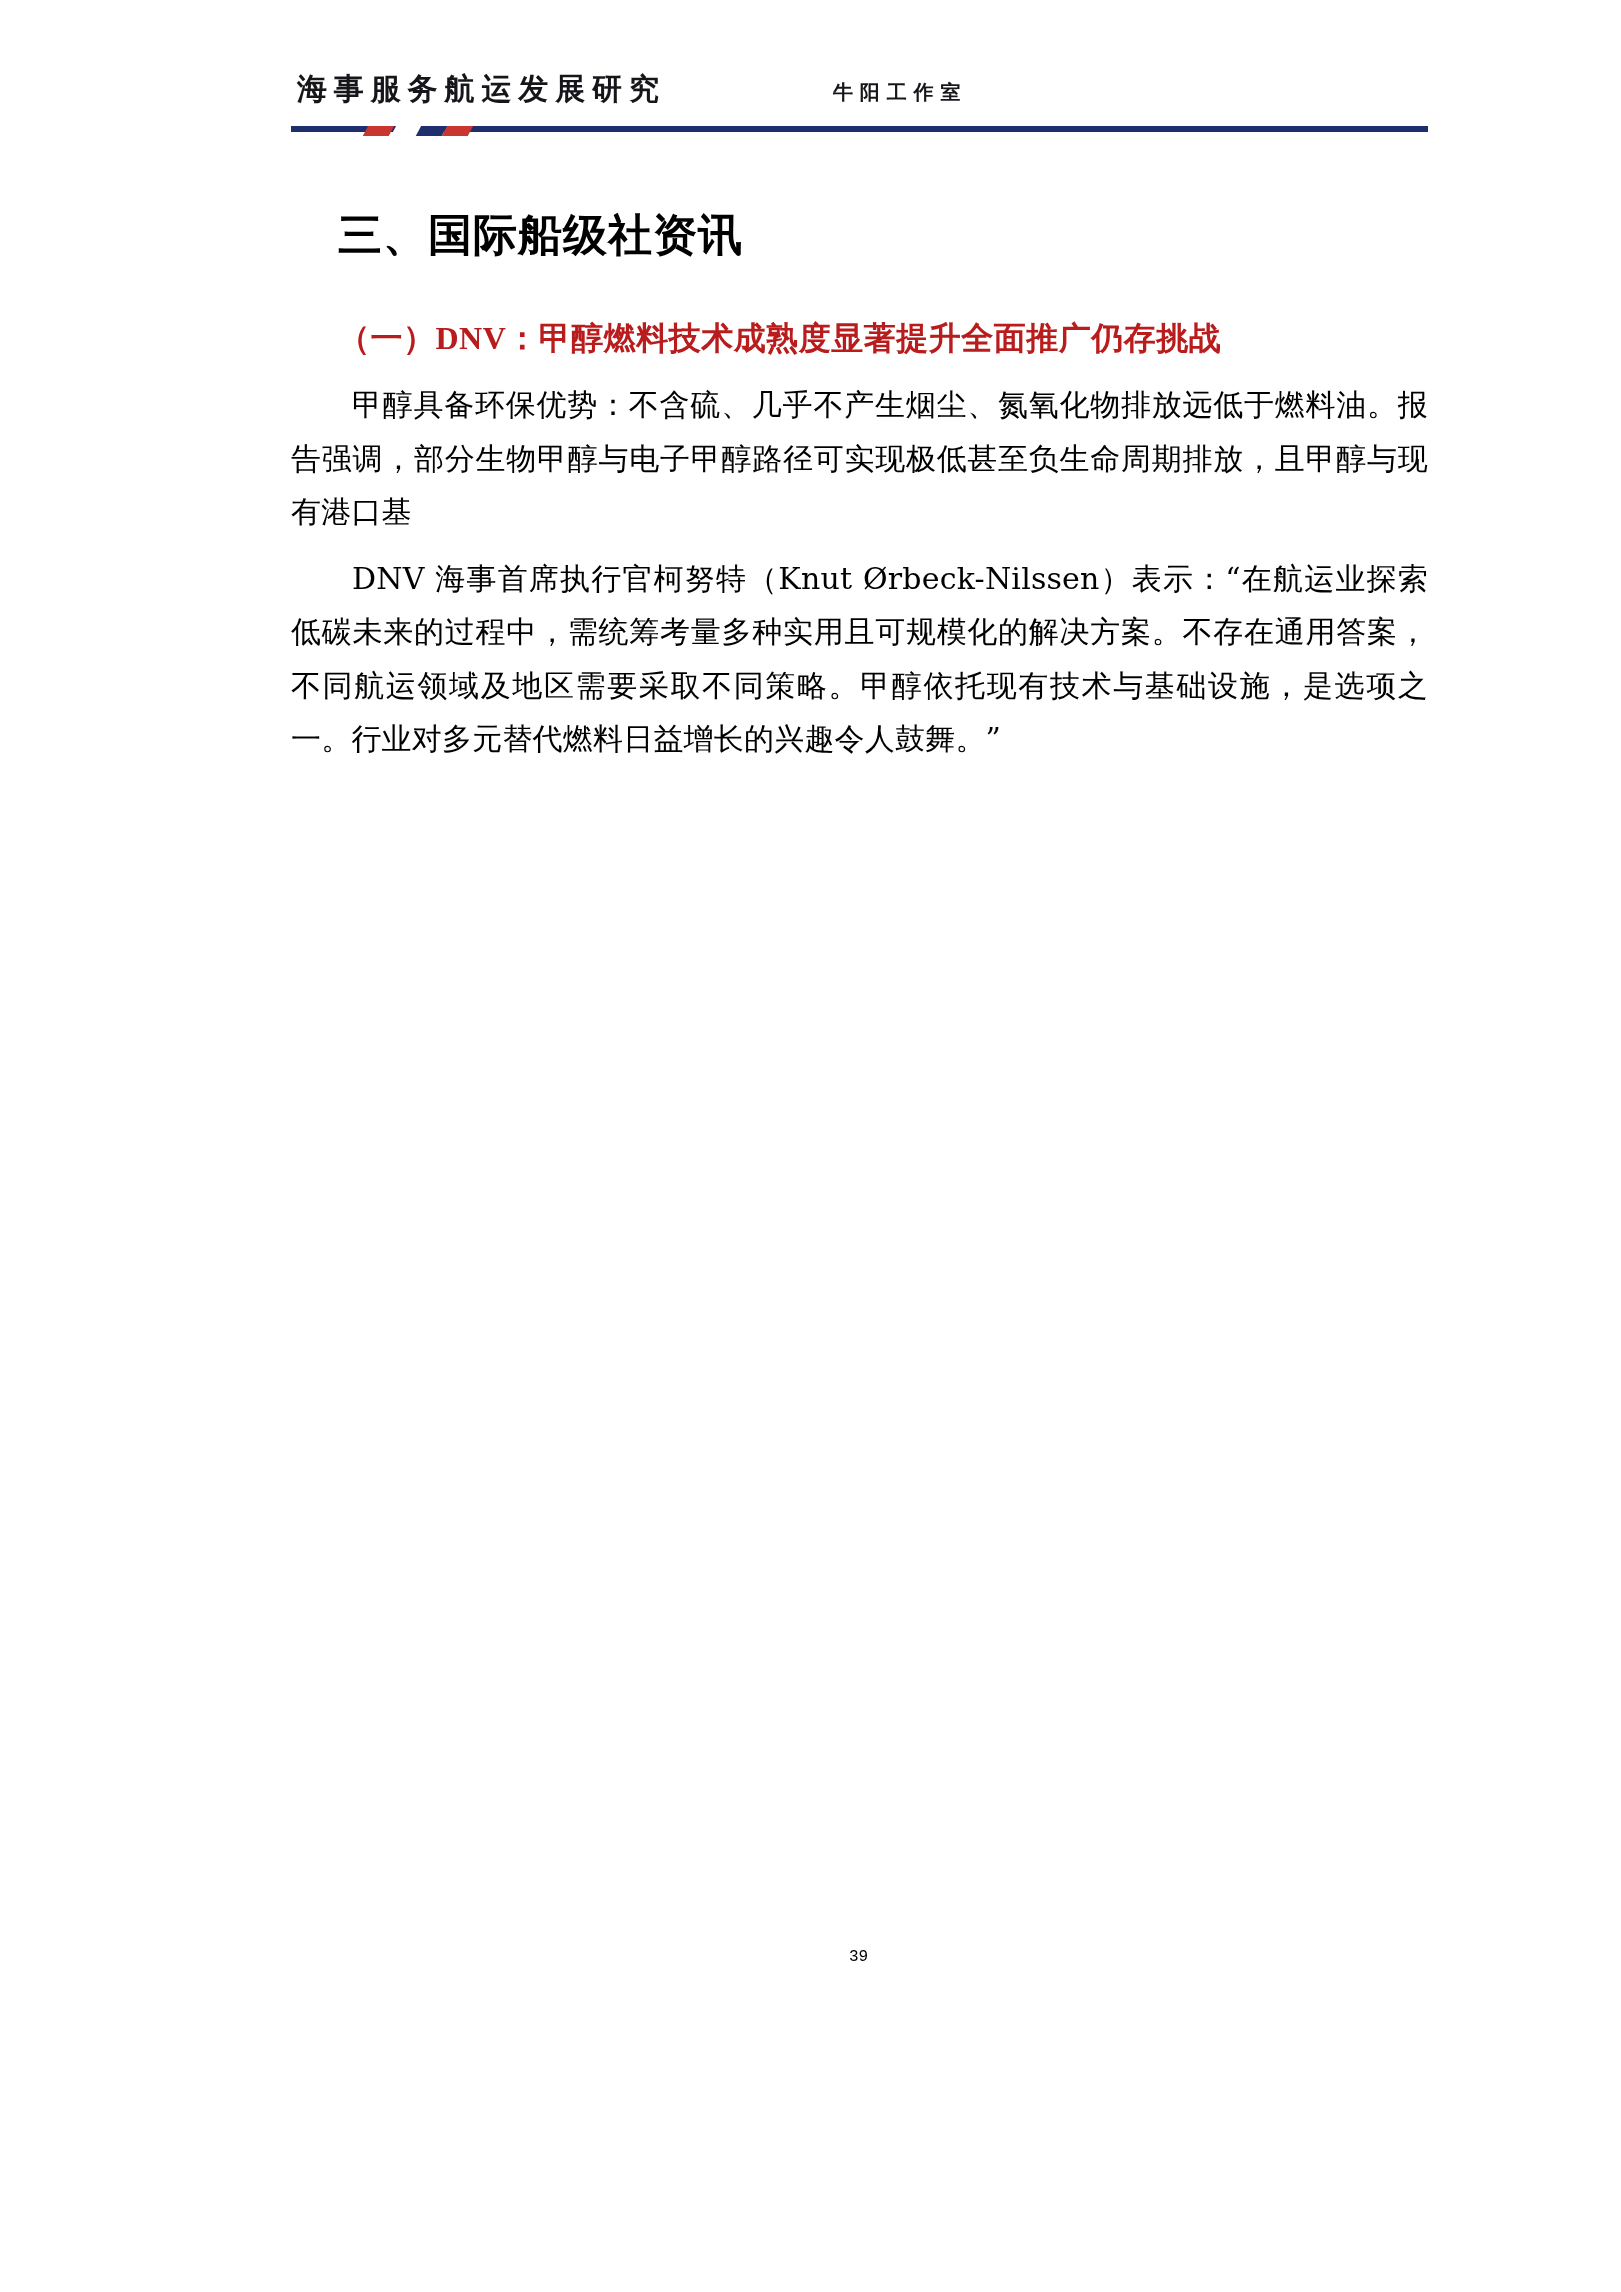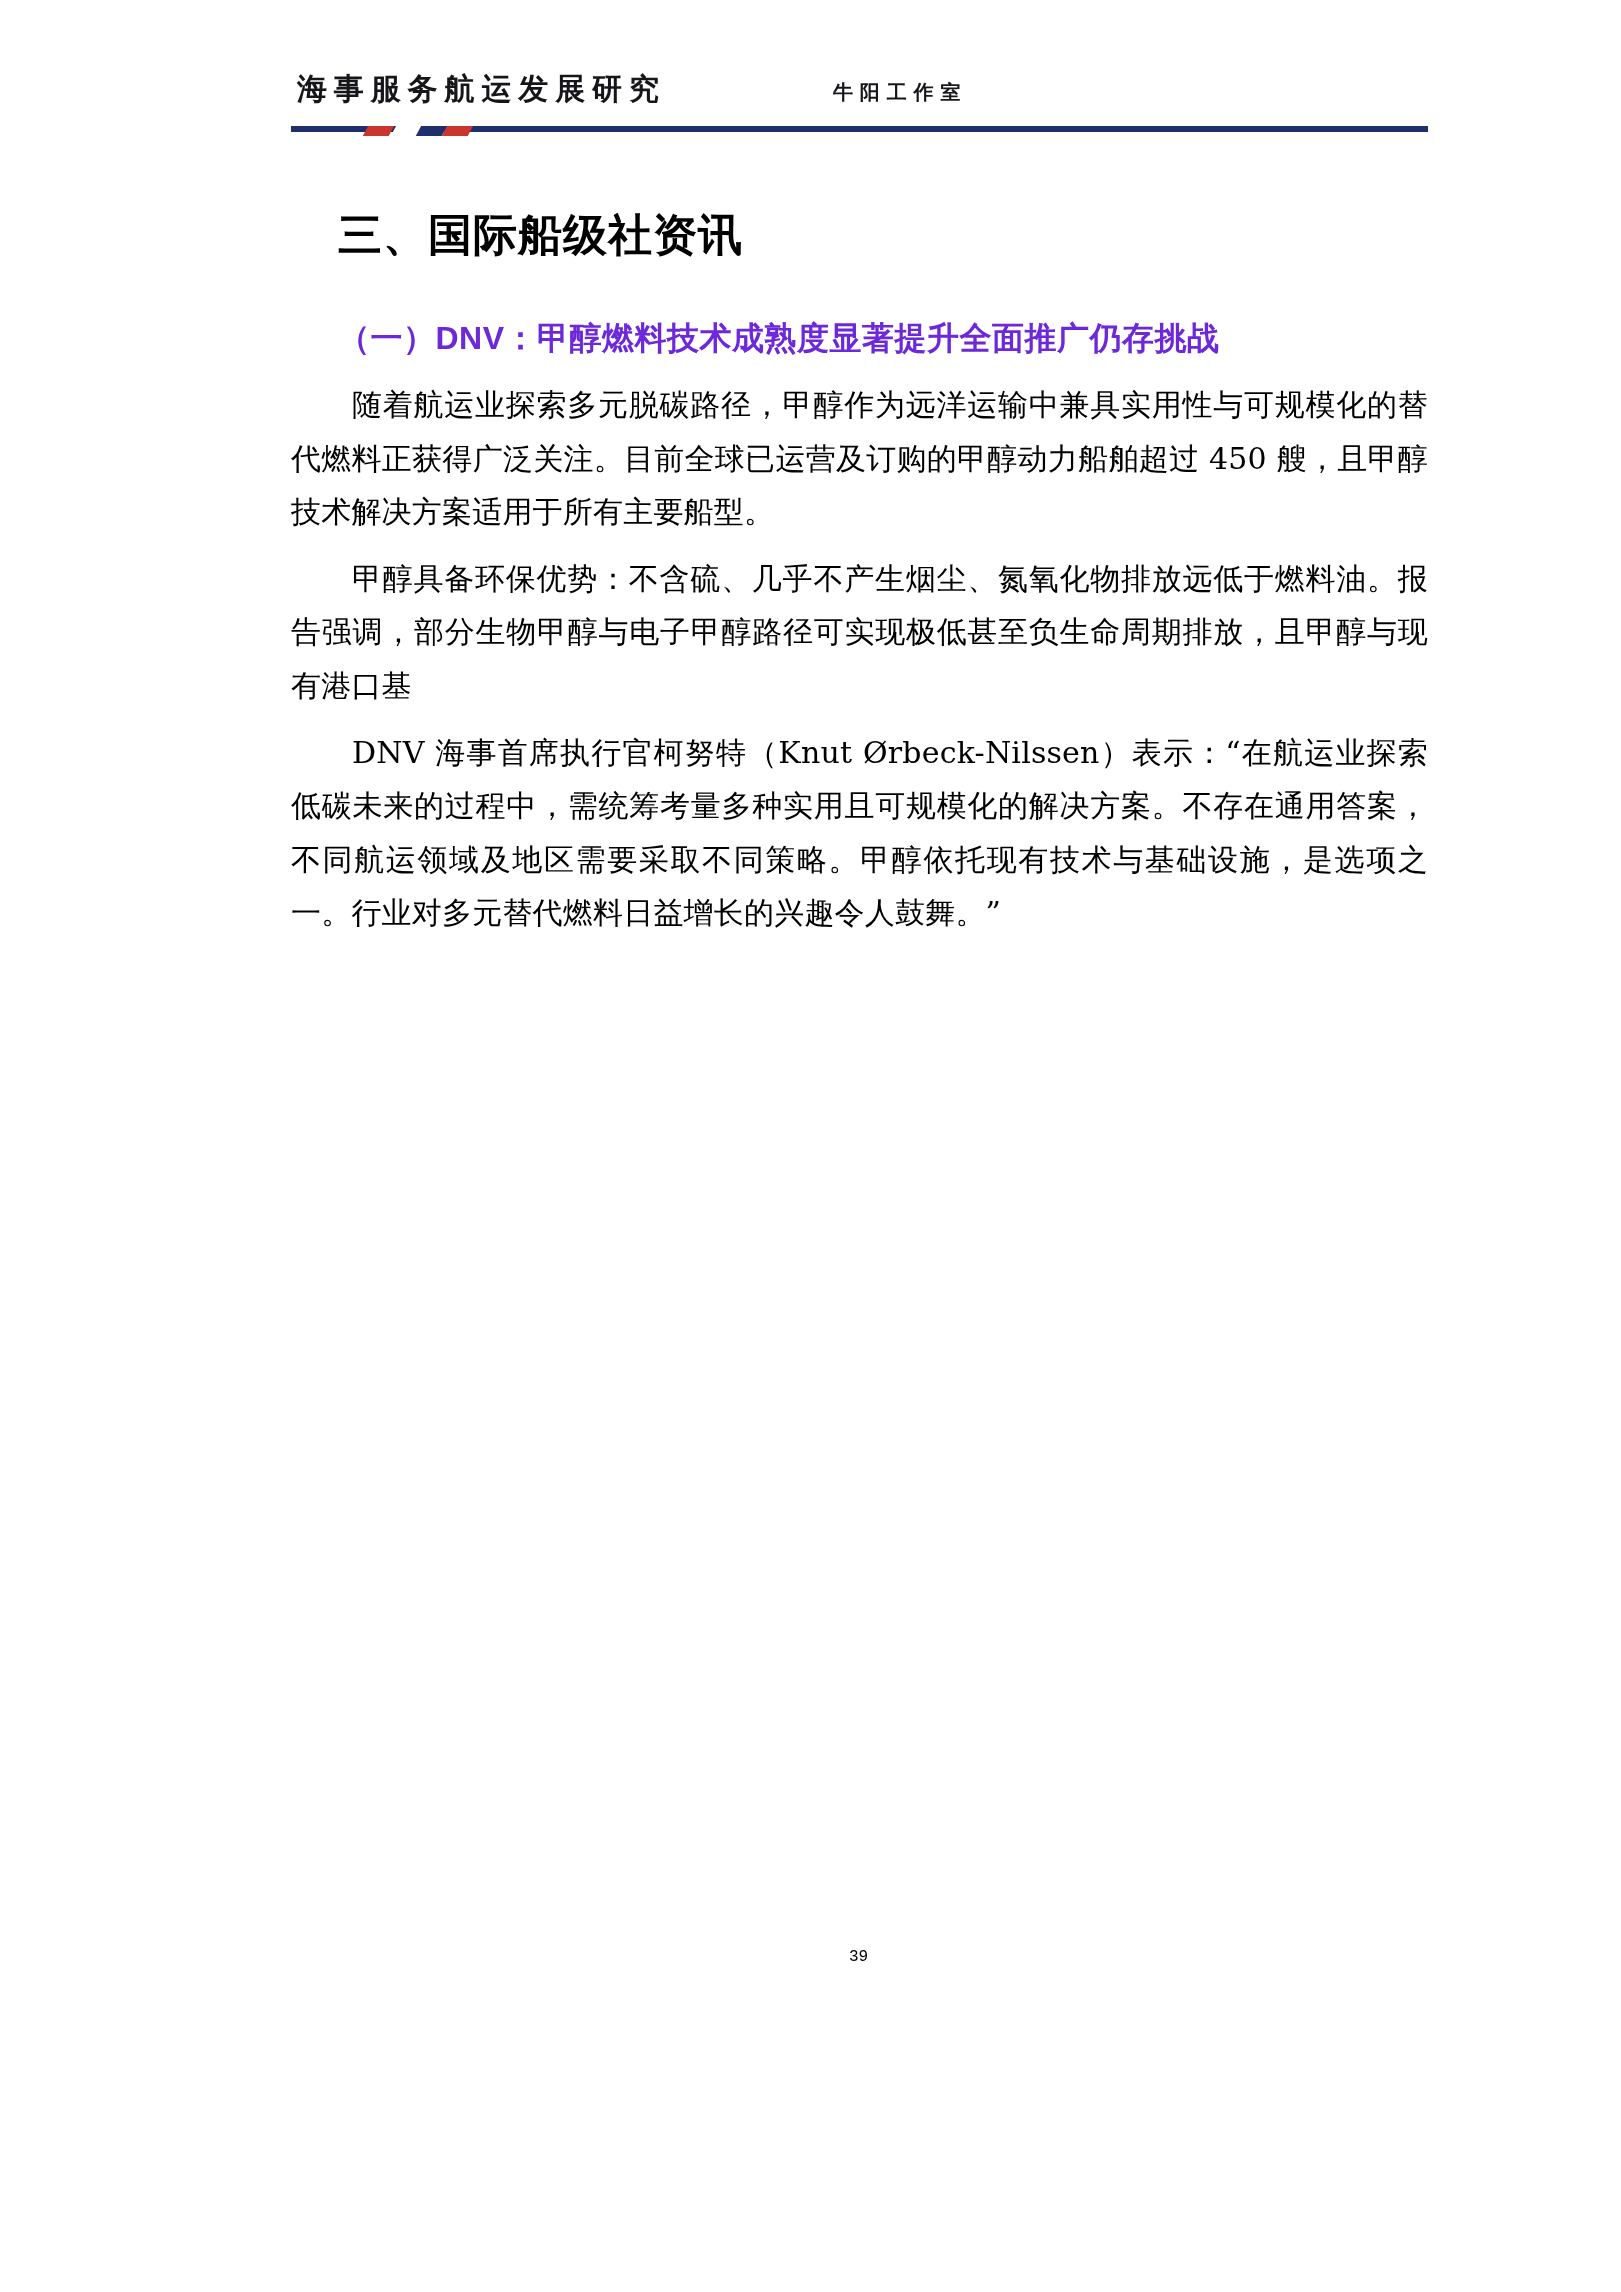--- a/index.html
+++ b/index.html
@@ -95,24 +95,24 @@
     font-family: "DejaVu Sans", sans-serif;
     font-size: 44px;
     font-weight: 700;
     color: #000;
     margin: 0 0 0 47px;
     padding: 0;
     letter-spacing: 1px;
     line-height: 1.4;
   }
   h2.sub-title {
-    font-family: Liberation Sans, sans-serif;
+    font-family: Liberation Serif, serif;
     font-size: 32px;
     font-weight: 700;
-    color: #6d28d9;
+    color: #b91c1c;
     margin: 47px 0 0 0;
     padding: 0;
     text-indent: 47px;
     letter-spacing: 0.5px;
     line-height: 1.62;
     text-align: justify;
   }
   p.para {
     font-family: "DejaVu Serif", serif;
     font-size: 30px;
@@ -155,21 +155,20 @@
           <div class="slash s4"></div>
         </div>
       </div>
     </div>
 
     <div class="content">
       <h1 class="section-title">三、国际船级社资讯</h1>
 
       <h2 class="sub-title">（一）DNV：甲醇燃料技术成熟度显著提升全面推广仍存挑战</h2>
 
-      <p class="para">随着航运业探索多元脱碳路径，甲醇作为远洋运输中兼具实用性与可规模化的替代燃料正获得广泛关注。目前全球已运营及订购的甲醇动力船舶超过 450 艘，且甲醇技术解决方案适用于所有主要船型。</p>
       <p class="para">甲醇具备环保优势：不含硫、几乎不产生烟尘、氮氧化物排放远低于燃料油。报告强调，部分生物甲醇与电子甲醇路径可实现极低甚至负生命周期排放，且甲醇与现有港口基</p>
       <p class="para">DNV 海事首席执行官柯努特（Knut Ørbeck-Nilssen）表示：“在航运业探索低碳未来的过程中，需统筹考量多种实用且可规模化的解决方案。不存在通用答案，不同航运领域及地区需要采取不同策略。甲醇依托现有技术与基础设施，是选项之一。行业对多元替代燃料日益增长的兴趣令人鼓舞。”</p>
     </div>
 
   </div>
 
   <div class="page-number">39</div>
 </div>
 
 

